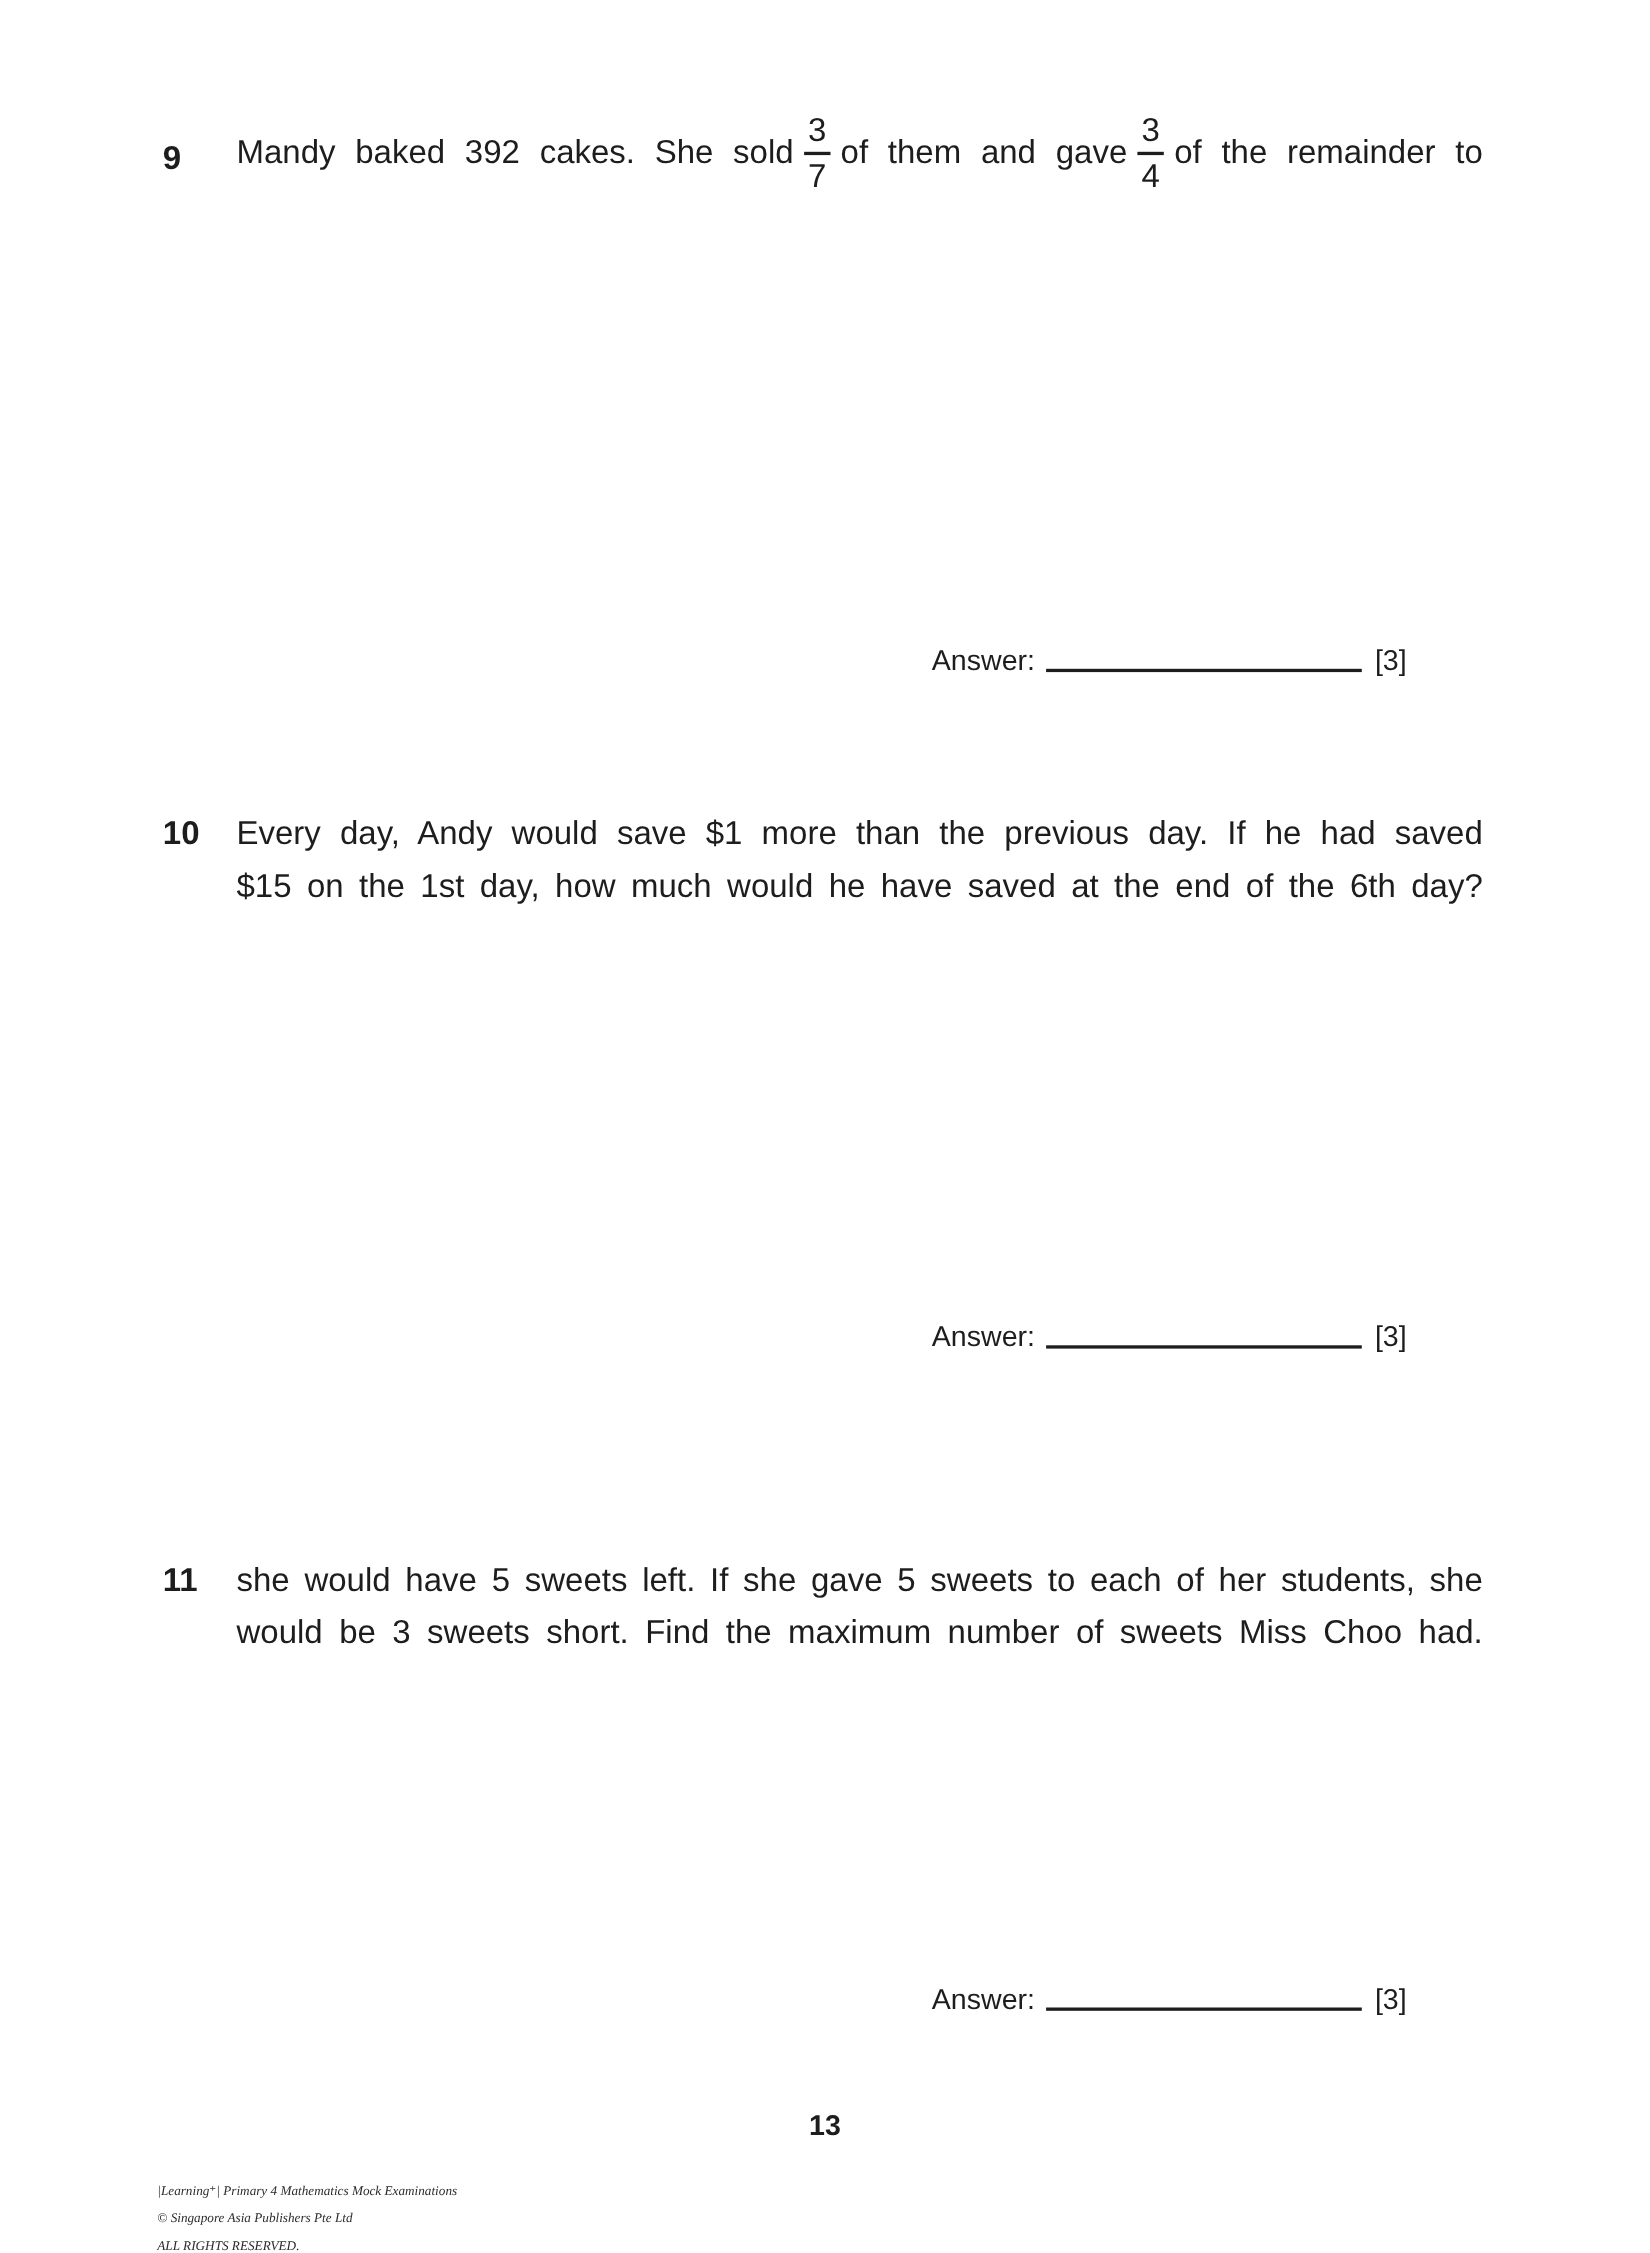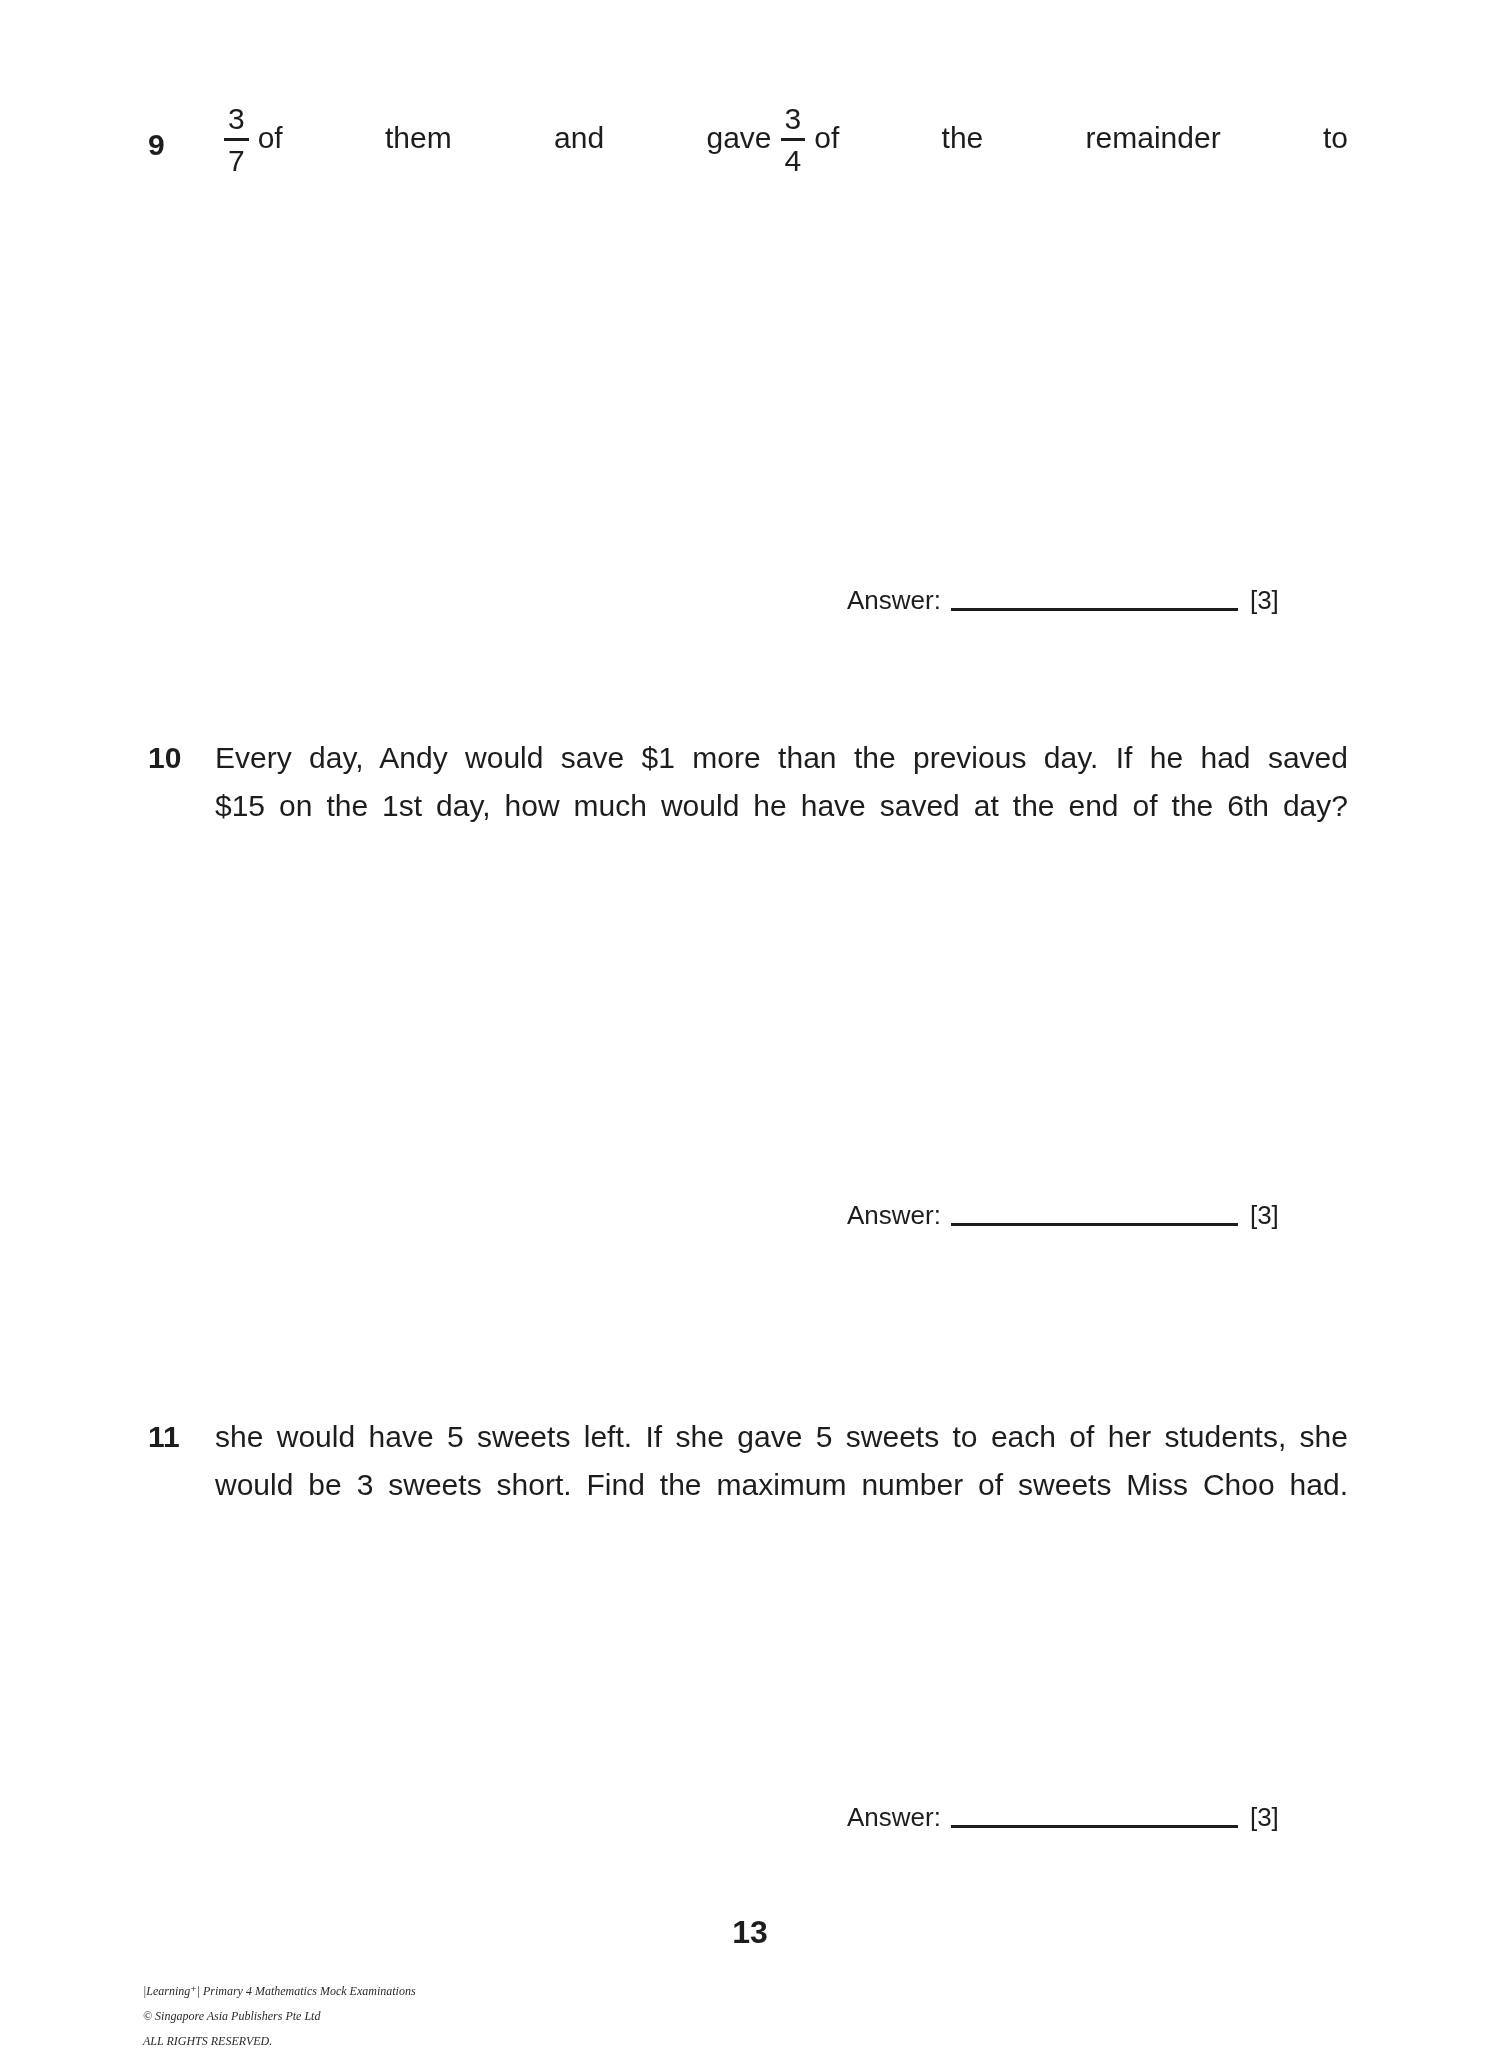--- a/index.html
+++ b/index.html
@@ -29,32 +29,32 @@
   .answer-blank{width:287px;height:24px;border-bottom:3px solid #1d1d1d;margin:0 12px 7px 10px;}
   .ans-q9{top:582px;}
   .ans-q10{top:1197px;}
   .ans-q11{top:1799px;}
   
   .footer-left{position:absolute;left:143px;top:1979px;
                font-family:"Liberation Serif","DejaVu Serif",serif;
                font-size:12px;line-height:25px;color:#2a2a2a;font-style:italic;}
   .footer-left p{margin:0;}
   .footer-center{position:absolute;left:0;right:0;top:1917px;text-align:center;}
-  .page-number{font-size:32px;font-weight:bold;line-height:30px;margin:0;}
+  .page-number{font-size:26px;font-weight:bold;line-height:30px;margin:0;}
   .exam-title{font-size:26px;font-weight:bold;font-style:italic;line-height:30px;margin:2px 0 0 0;}
 </style>
 </head>
 <body>
 
 <div class="page">
 
   <section class="question q9">
     <div class="qnum">9</div>
     <div class="qbody">
-      <p class="qline justify"><span class="frac">
+      <p class="qline justify"><span>Mandy baked 392 cakes. She sold</span><span class="frac">
             <span class="num">3</span>
             <span class="den">7</span>
           </span><span>of them and gave</span><span class="frac">
             <span class="num">3</span>
             <span class="den">4</span>
           </span><span>of the remainder to</span></p>
     </div>
   </section>
 
   <div class="answer-row ans-q9">

